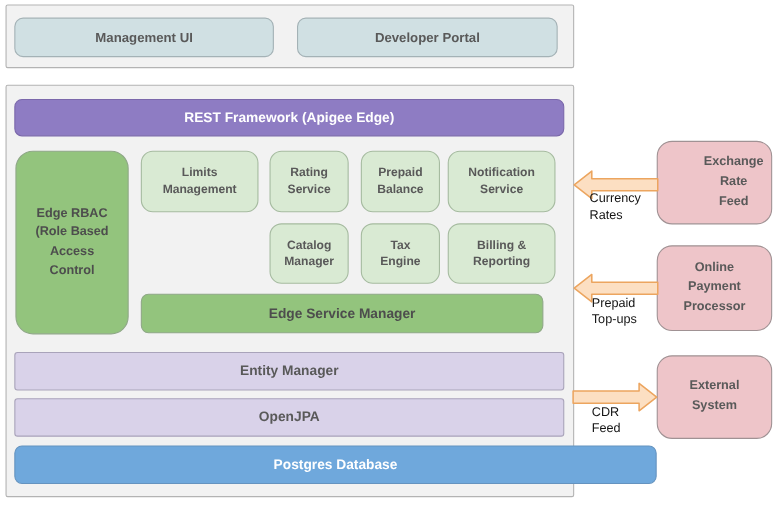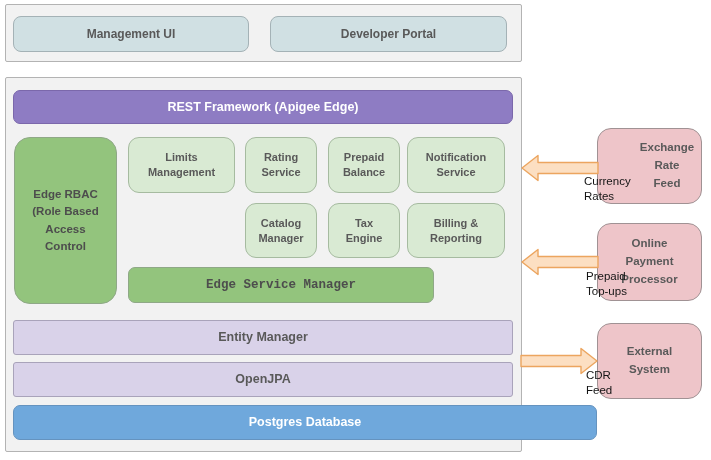--- a/index.html
+++ b/index.html
@@ -20,21 +20,21 @@
   .purplebar{background:#8e7cc3;border-color:#7b68ab;border-radius:7px;color:#ffffff;font-size:12.5px;}
   .greenbox{background:#93c47d;border-color:#8fa887;color:#4d4d4d;}
   .rbac{border-radius:16px;font-size:11.5px;padding:0 10px;line-height:1.5;}
   .greenbar{border-radius:7px;font-size:12.5px;}
   .lightgreen{background:#d9ead3;border-color:#a6bba0;border-radius:11px;font-size:11px;padding:16px 10px;}
   .lavbar{background:#d9d2e9;border-color:#a9a3ba;border-radius:3px;font-size:12.5px;}
   .bluebar{background:#6fa8dc;border-color:#6593bf;border-radius:7px;color:#ffffff;font-size:12.5px;}
   .pinkbox{background:#eec5c9;border-color:#a09294;border-radius:14px;font-size:11.5px;line-height:1.55;padding:0 13px;}
   .flowlabel{
     position:absolute;font-size:11.5px;color:#141414;line-height:15px;
-    font-weight:normal;text-align:left;margin-left:48px;
+    font-weight:normal;text-align:left;
   }
   .arrow polygon{fill:#fcdfc2;stroke:#eca55f;stroke-width:1.4;stroke-linejoin:round;}
 </style>
 </head>
 <body>
 
 <div class="canvas">
 
   <div class="abs container" style="left:5px;top:4px;width:517px;height:58px;"></div>
   <div class="abs box topbox" style="left:13px;top:16px;width:236px;height:36px;">Management UI</div>
@@ -48,21 +48,21 @@
 
   <div class="abs box lightgreen" style="left:128px;top:137px;width:107px;height:56px;">Limits Management</div>
   <div class="abs box lightgreen" style="left:245px;top:137px;width:72px;height:56px;">Rating Service</div>
   <div class="abs box lightgreen" style="left:328px;top:137px;width:72px;height:56px;">Prepaid Balance</div>
   <div class="abs box lightgreen" style="left:407px;top:137px;width:98px;height:56px;">Notification Service</div>
 
   <div class="abs box lightgreen" style="left:245px;top:203px;width:72px;height:55px;">Catalog Manager</div>
   <div class="abs box lightgreen" style="left:328px;top:203px;width:72px;height:55px;">Tax Engine</div>
   <div class="abs box lightgreen" style="left:407px;top:203px;width:98px;height:55px;">Billing &amp; Reporting</div>
 
-  <div class="abs box greenbox greenbar" style="left:128px;top:267px;width:306px;height:36px;font-family:Liberation Mono, monospace;">Edge Service Manager</div>
+  <div class="abs box greenbox greenbar" style="left:128px;top:267px;width:366px;height:36px;">Edge Service Manager</div>
 
   <div class="abs box lavbar" style="left:13px;top:320px;width:500px;height:35px;">Entity Manager</div>
 
   <div class="abs box lavbar" style="left:13px;top:362px;width:500px;height:35px;">OpenJPA</div>
 
   <div class="abs box bluebar" style="left:13px;top:405px;width:584px;height:35px;">Postgres Database</div>
 
   <div class="abs box pinkbox" style="left:597px;top:128px;width:105px;height:76px;padding-left:48px;">Exchange Rate Feed</div>
   <div class="abs box pinkbox" style="left:597px;top:223px;width:105px;height:78px;">Online Payment Processor</div>
   <div class="abs box pinkbox" style="left:597px;top:323px;width:105px;height:76px;text-align:center;">External System</div>

